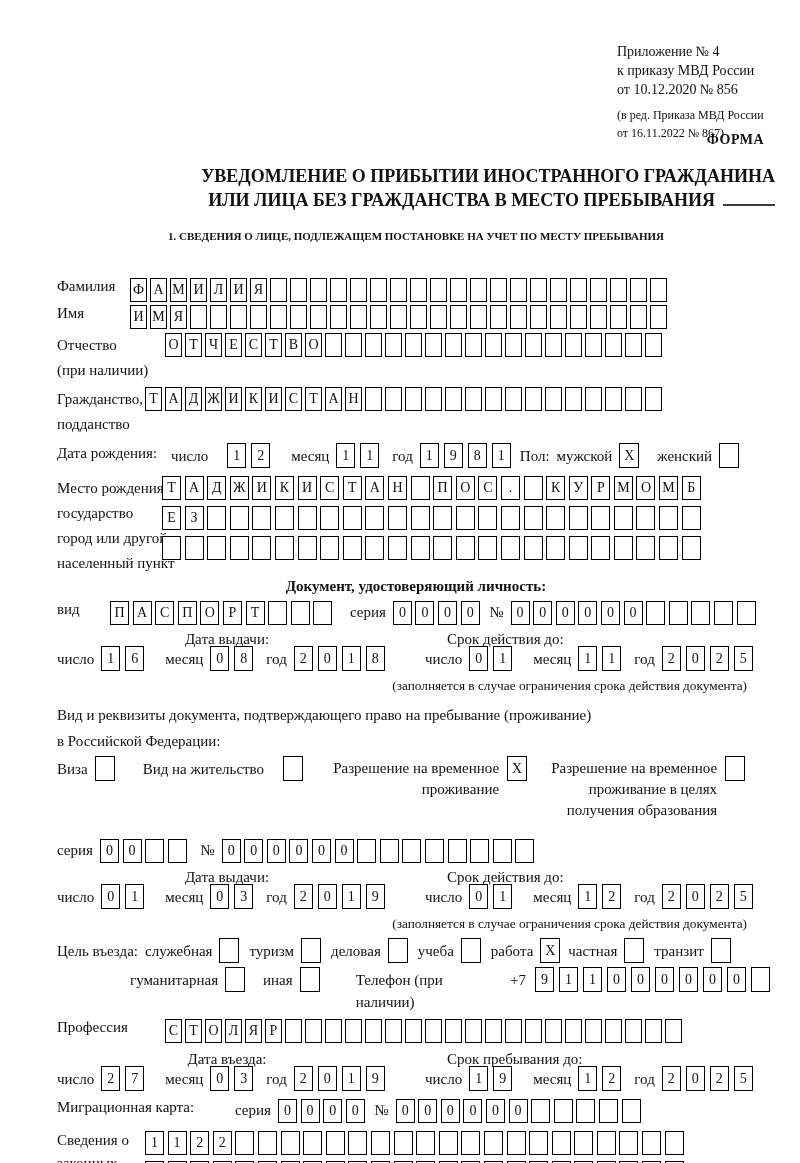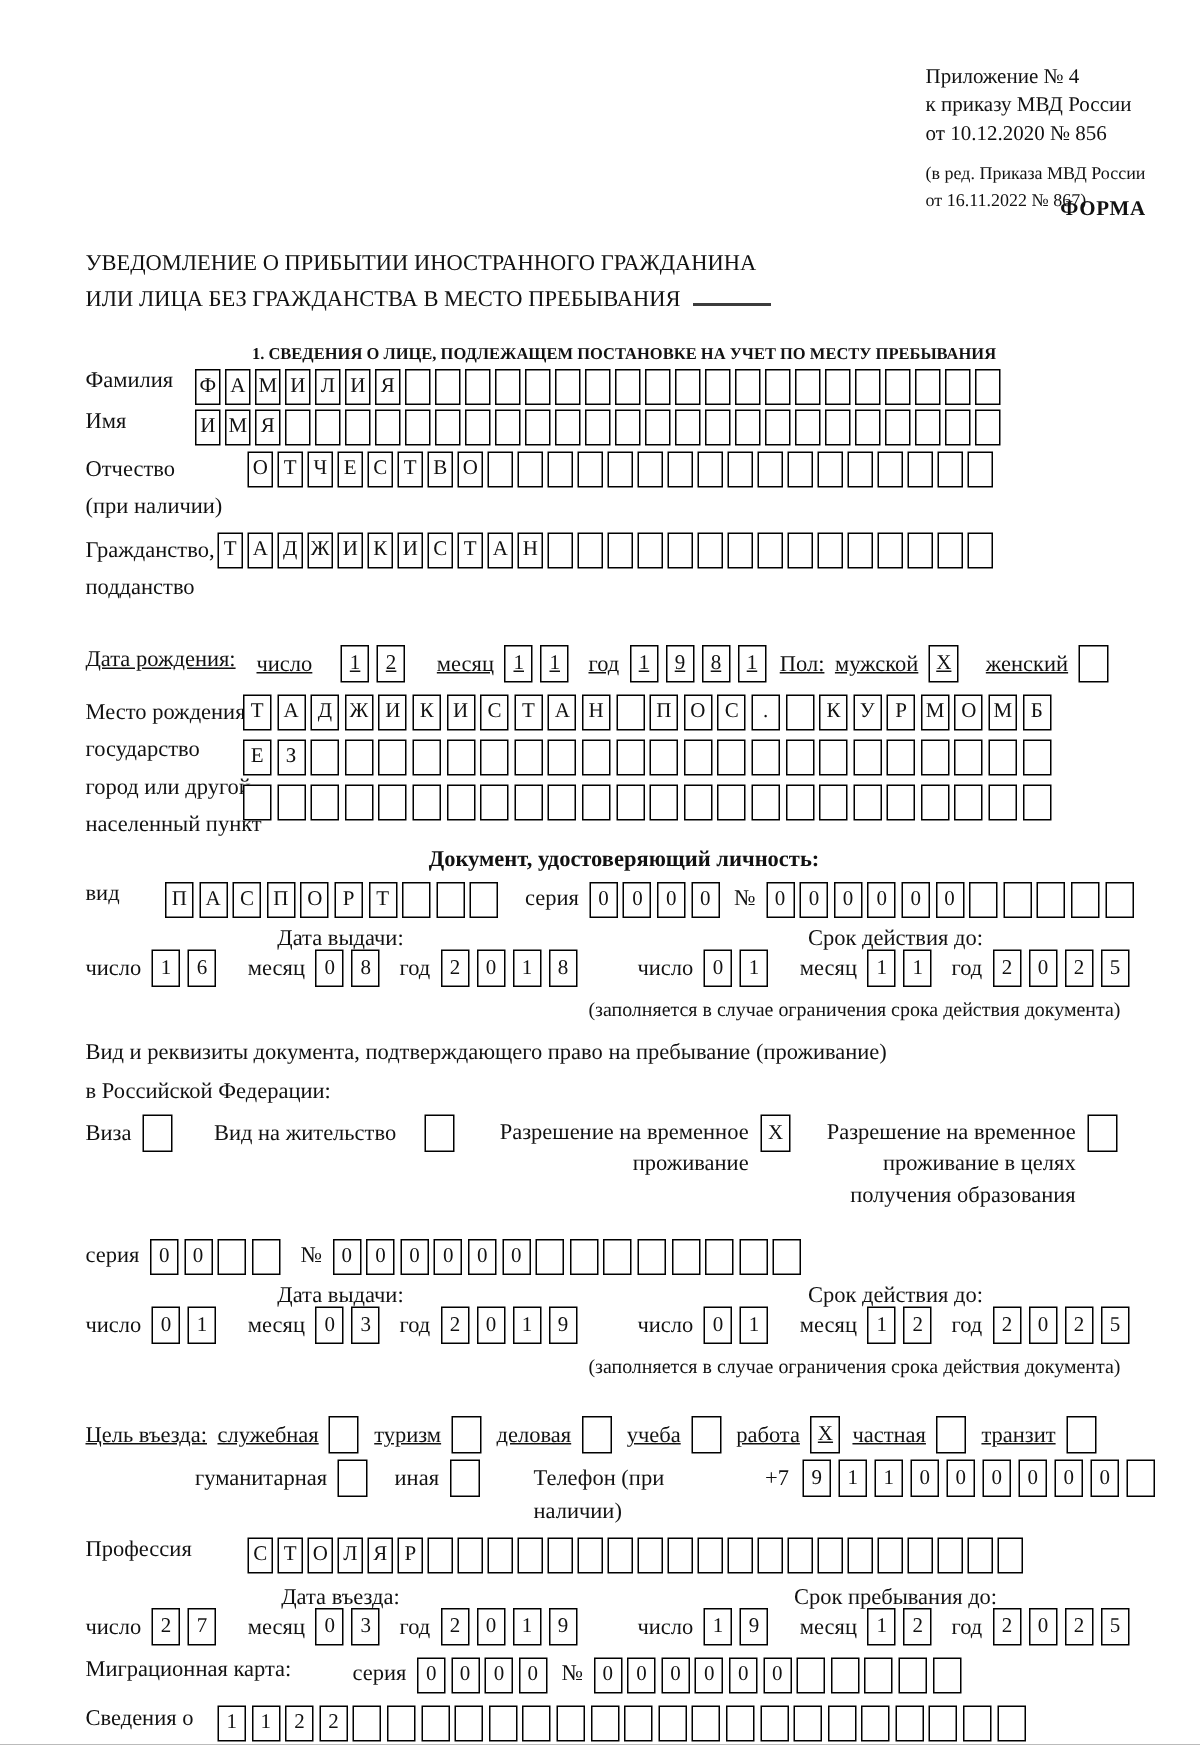--- a/index.html
+++ b/index.html
@@ -14,21 +14,21 @@
     font-size:15px;
     padding:42px 25px 10px 57px;
     overflow:hidden;
   }
   
   .hdr { position:absolute; left:617px; top:42px; font-size:14px; line-height:19px; white-space:nowrap; }
   .hdr .small { font-size:12px; line-height:18px; }
   .hdr .gap { margin-top:7px; }
   .forma { position:absolute; top:132px; right:36px; font-weight:bold; font-size:14px; letter-spacing:.5px; }
 
-  .title { text-align:left; font-weight:normal; font-size:15px; line-height:24px; margin-top:122px; }
+  .title { text-align:right; font-weight:bold; font-size:18px; line-height:24px; margin-top:122px; }
   .blank-line { display:inline-block; width:52px; height:13px; border-bottom:2.5px solid #3c3c3c; margin-left:8px; }
   .sec-title { text-align:center; font-weight:bold; font-size:11px; margin-top:18px; white-space:nowrap; }
 
   .frow { display:flex; align-items:flex-start; }
   .lbl { flex:none; }
   .lblcol { flex:none; }
   .lblcol div { line-height:25px; white-space:nowrap; }
   .boxes { display:flex; flex:none; }
   .box {
     flex:none; width:17px; height:24px;
@@ -43,30 +43,30 @@
     flex:none; width:20px; height:25px;
     border:1.6px solid #000; margin-top:-2px;
     display:inline-flex; align-items:center; justify-content:center;
     font-size:14px; background:#fff;
   }
   .stack { display:flex; flex-direction:column; }
   .stack .boxes { margin-bottom:6px; }
 
   .w73 { width:73px; } .w88 { width:88px; } .w108 { width:108px; } .w105 { width:105px; }
   .mt3 { margin-top:3px; } .mt4 { margin-top:4px; } .mt6 { margin-top:6px; }
-  .mt8 { margin-top:8px; } .mt10 { margin-top:27px;text-decoration:underline; }
-  .mt18 { margin-top:18px; } .mt20 { margin-top:4px; }
+  .mt8 { margin-top:8px; } .mt10 { margin-top:8px; }
+  .mt18 { margin-top:18px; } .mt20 { margin-top:36px; }
 
   .dgrp { display:flex; align-items:flex-start; width:368px; flex:none; }
   .dgrp2 { display:flex; align-items:flex-start; }
   .dl { margin-right:7px; line-height:22px; }
   .mlA { margin-left:16px; } .mlB { margin-left:8px; }
   .date-hdr { font-size:15px; }
   .date-hdr .dh1 { width:340px; text-align:center; flex:none; }
-  .date-hdr .dh2 { width:300px; text-align:center; margin-left:50px; flex:none; }
+  .date-hdr .dh2 { width:300px; margin-left:50px; flex:none; }
   .note { font-size:13.3px; text-align:right; padding-right:28px; margin-top:7px; }
   .intro { line-height:26px; }
   .opt-text { text-align:right; line-height:21px; }
 </style>
 </head>
 <body>
 
 <div class="page">
 
   <div class="hdr">

